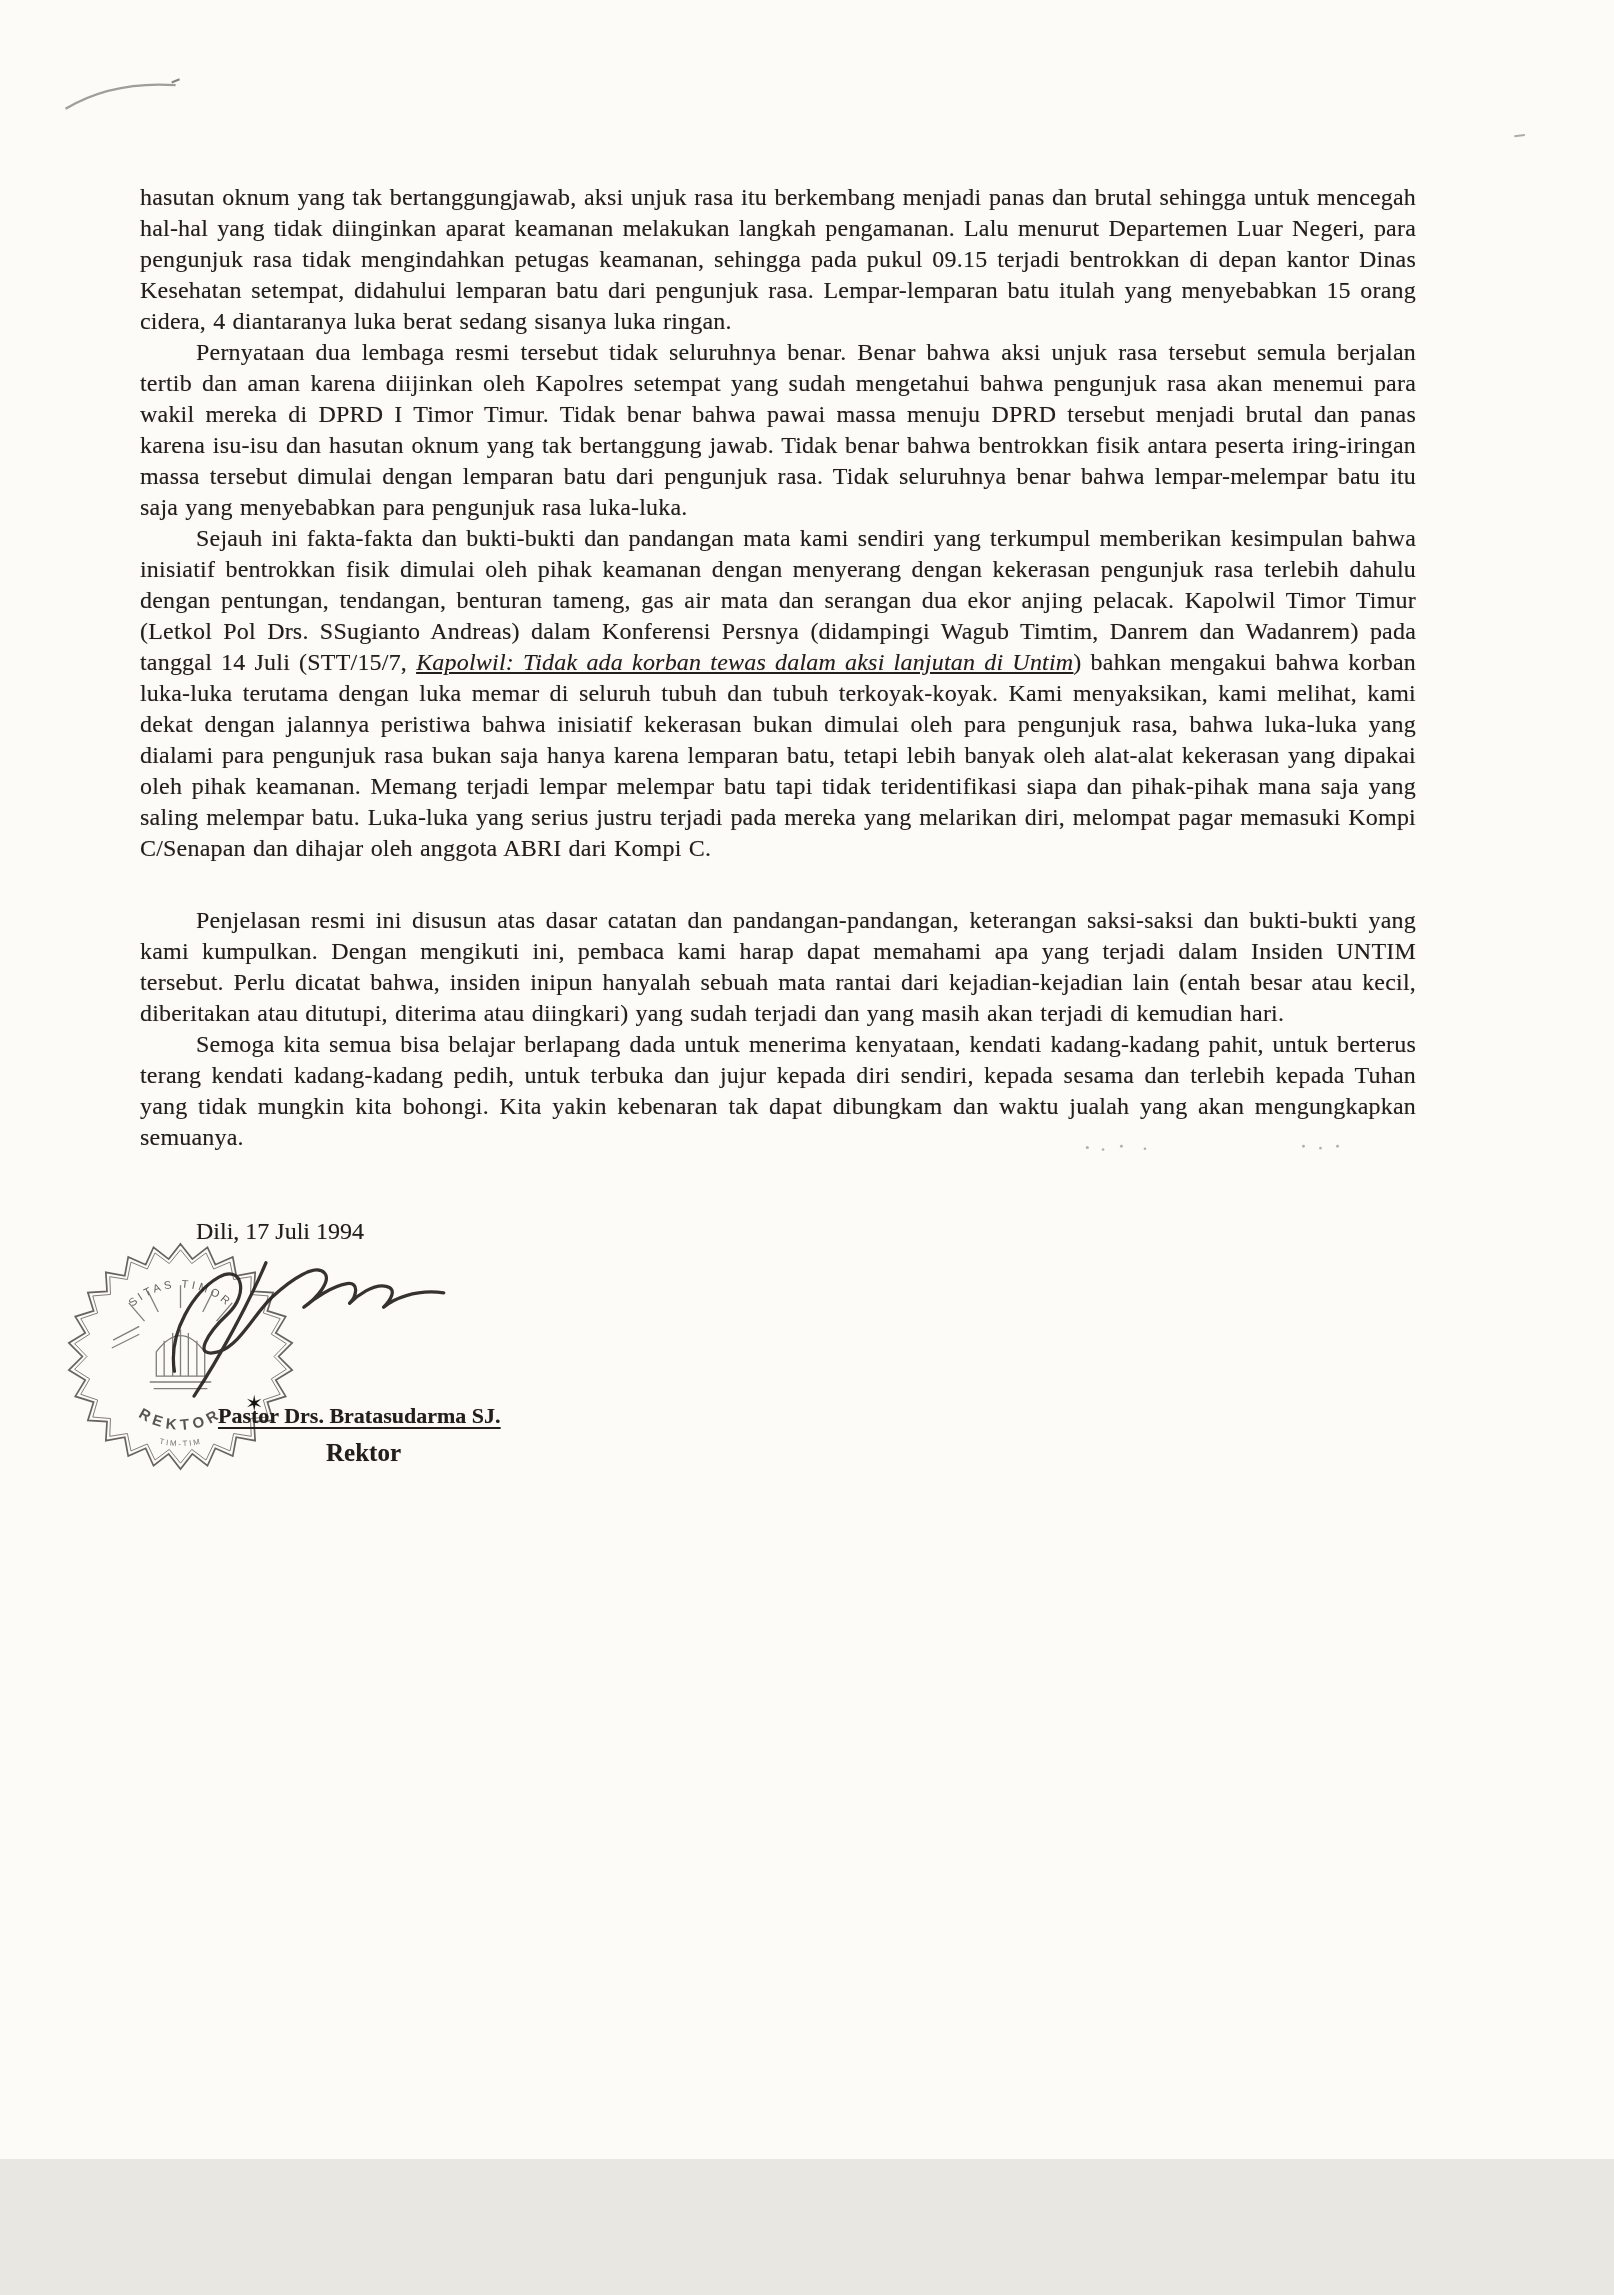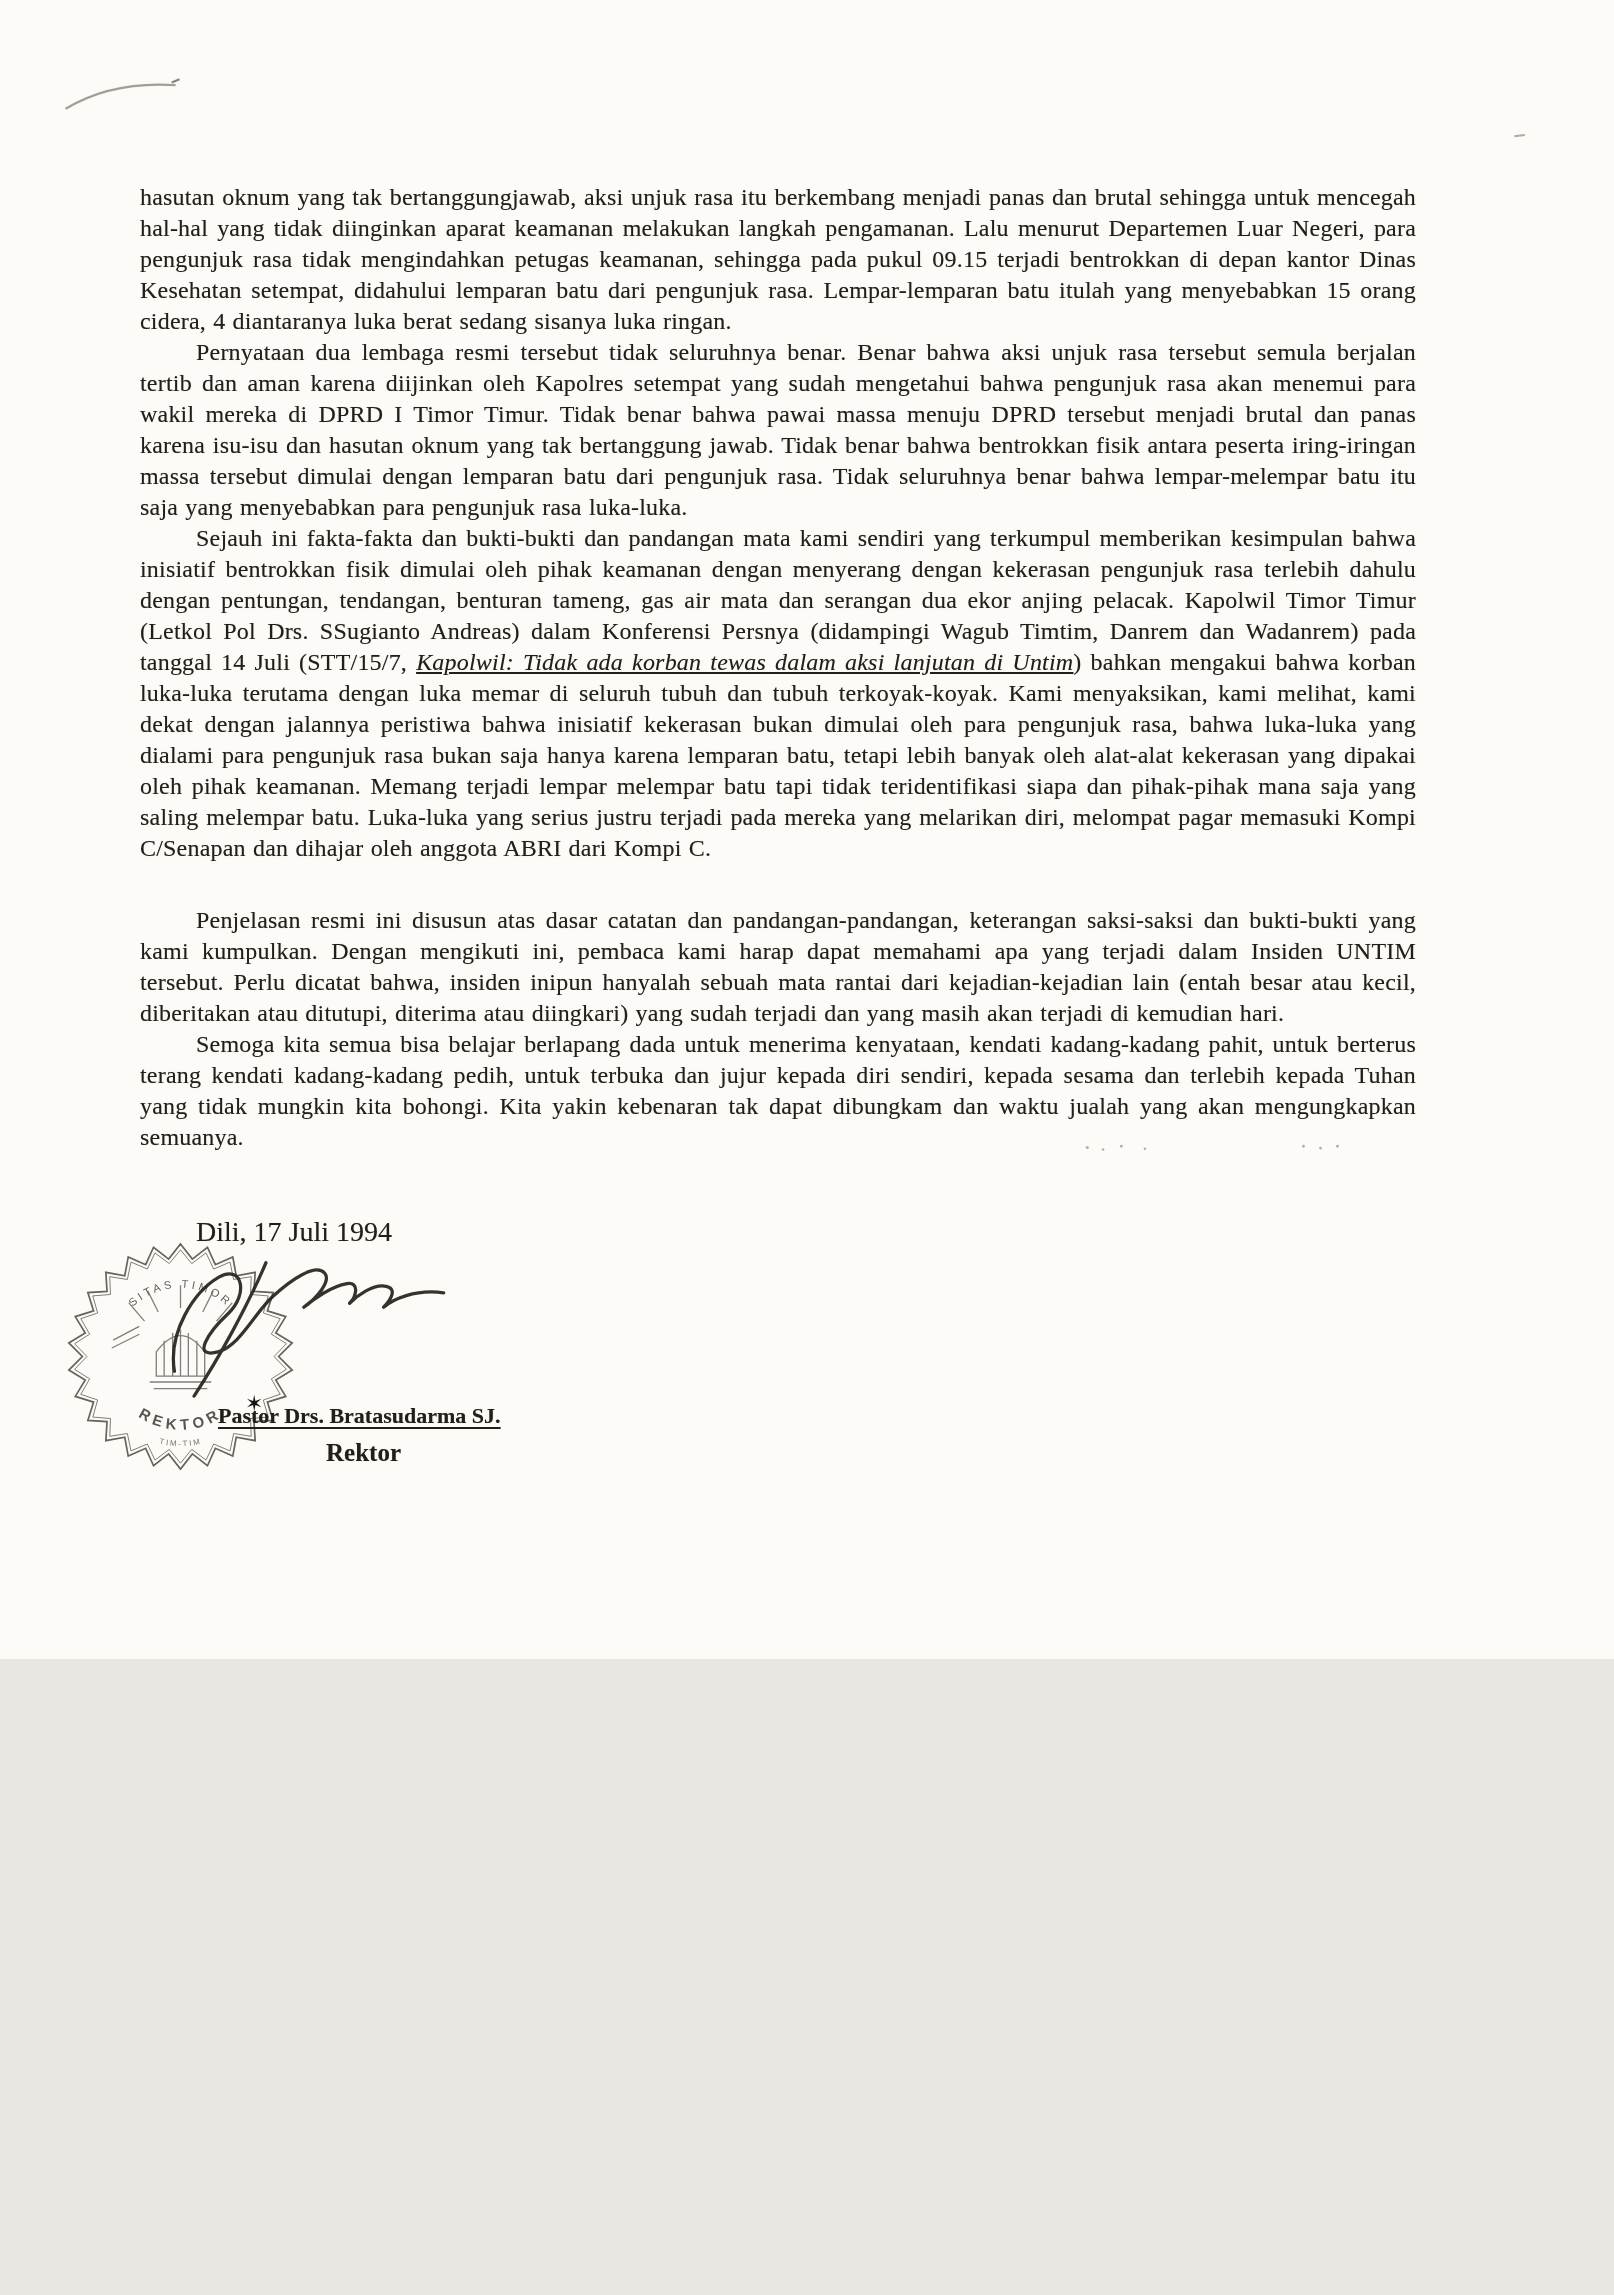--- a/index.html
+++ b/index.html
@@ -1,18 +1,18 @@
 <!DOCTYPE html>
 <html style="font-size:10.5px"><head>
 <meta charset="utf-8">
 <style>
   html,body{margin:0;padding:0;background:#e9e7e2;}
   .page{
     position:relative;
-    width:1614px;height:1659px;
+    width:1614px;height:2159px;
     margin:0 auto;
     background:#fcfbf7;
     overflow:hidden;
     font-family:"Liberation Serif", serif;
     color:#221f1b;
   }
   .doc{
     position:relative;
     padding:182px 198px 0 140px;
   }
@@ -23,21 +23,21 @@
     text-align:justify;
     letter-spacing:0.2px;
     word-spacing:1px;
     text-shadow:0 0 0.7px rgba(20,18,15,.38);
   }
   .indent{text-indent:56px;}
   .gap-before{margin-top:41px;}
   .italic{font-style:italic;text-decoration:underline;}
   .dateline{
     margin:63px 0 0 56px;
-    font-size:28px;
+    font-size:24px;
     line-height:31px;
     text-shadow:0 0 0.7px rgba(20,18,15,.38);
   }
   .signature-area{
     position:relative;
     margin-top:18.3px;
     height:301px;
   }
   .seal-svg{
     position:absolute;left:-74px;top:-23px;

